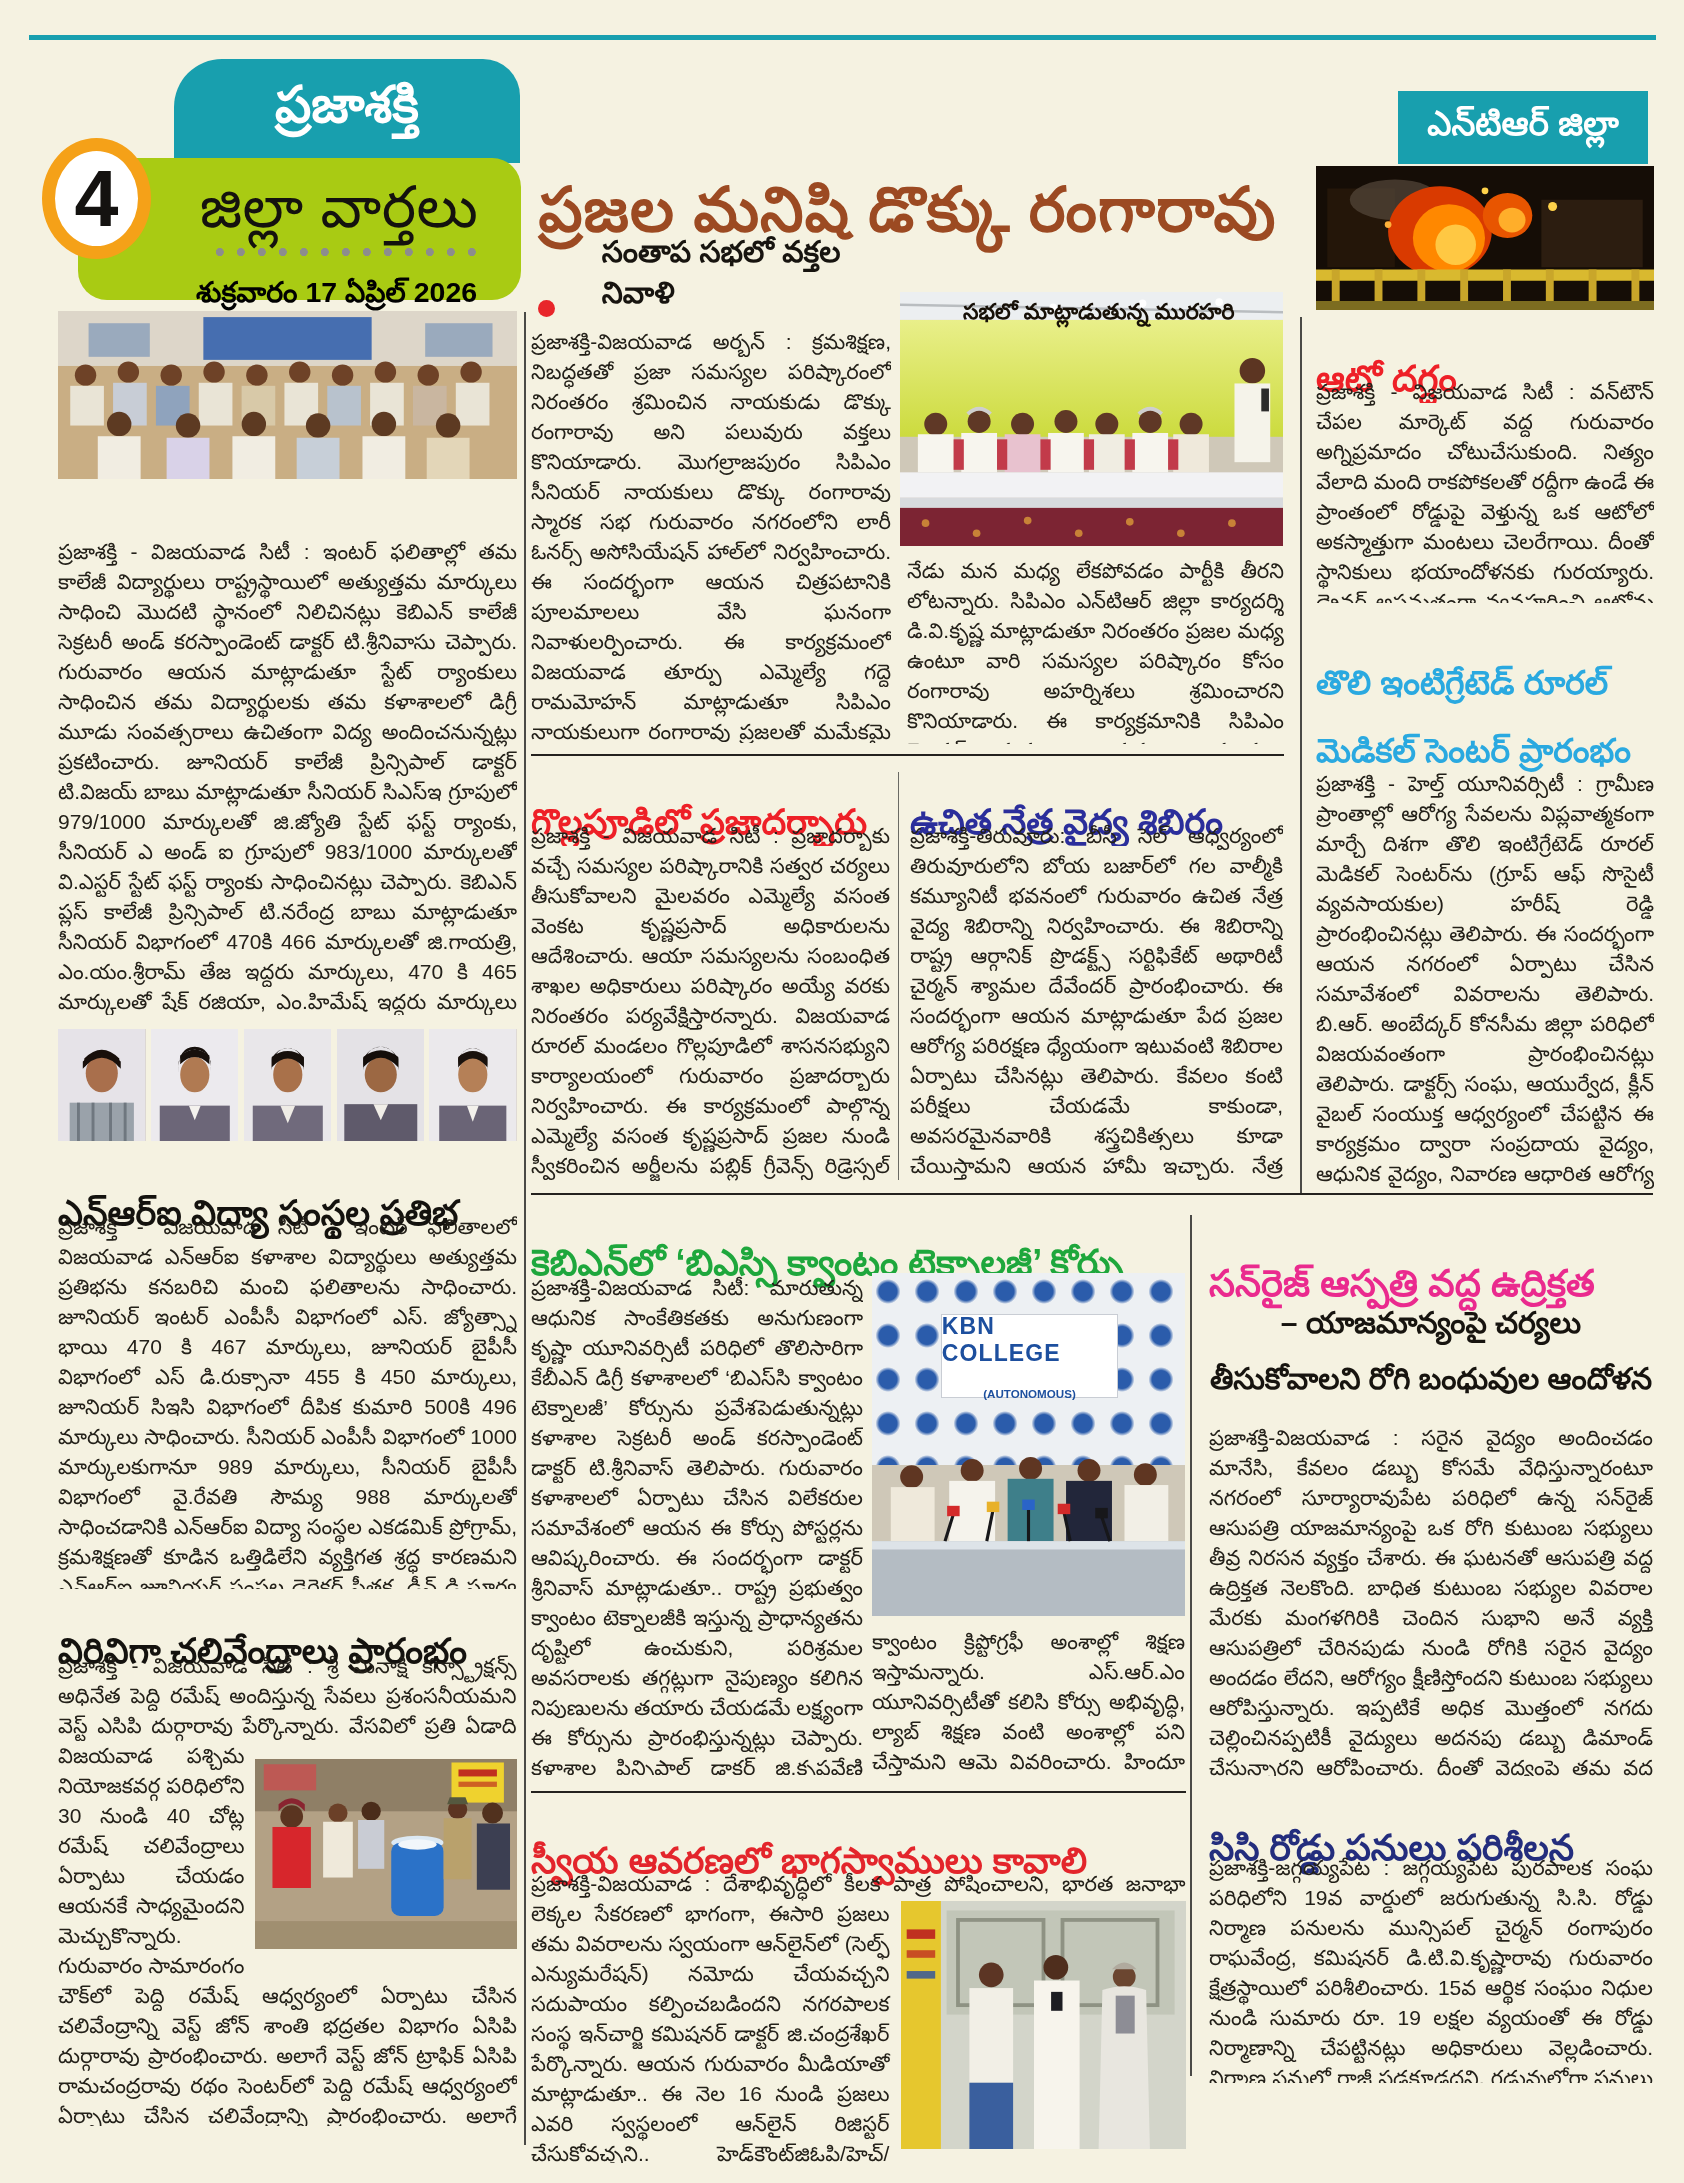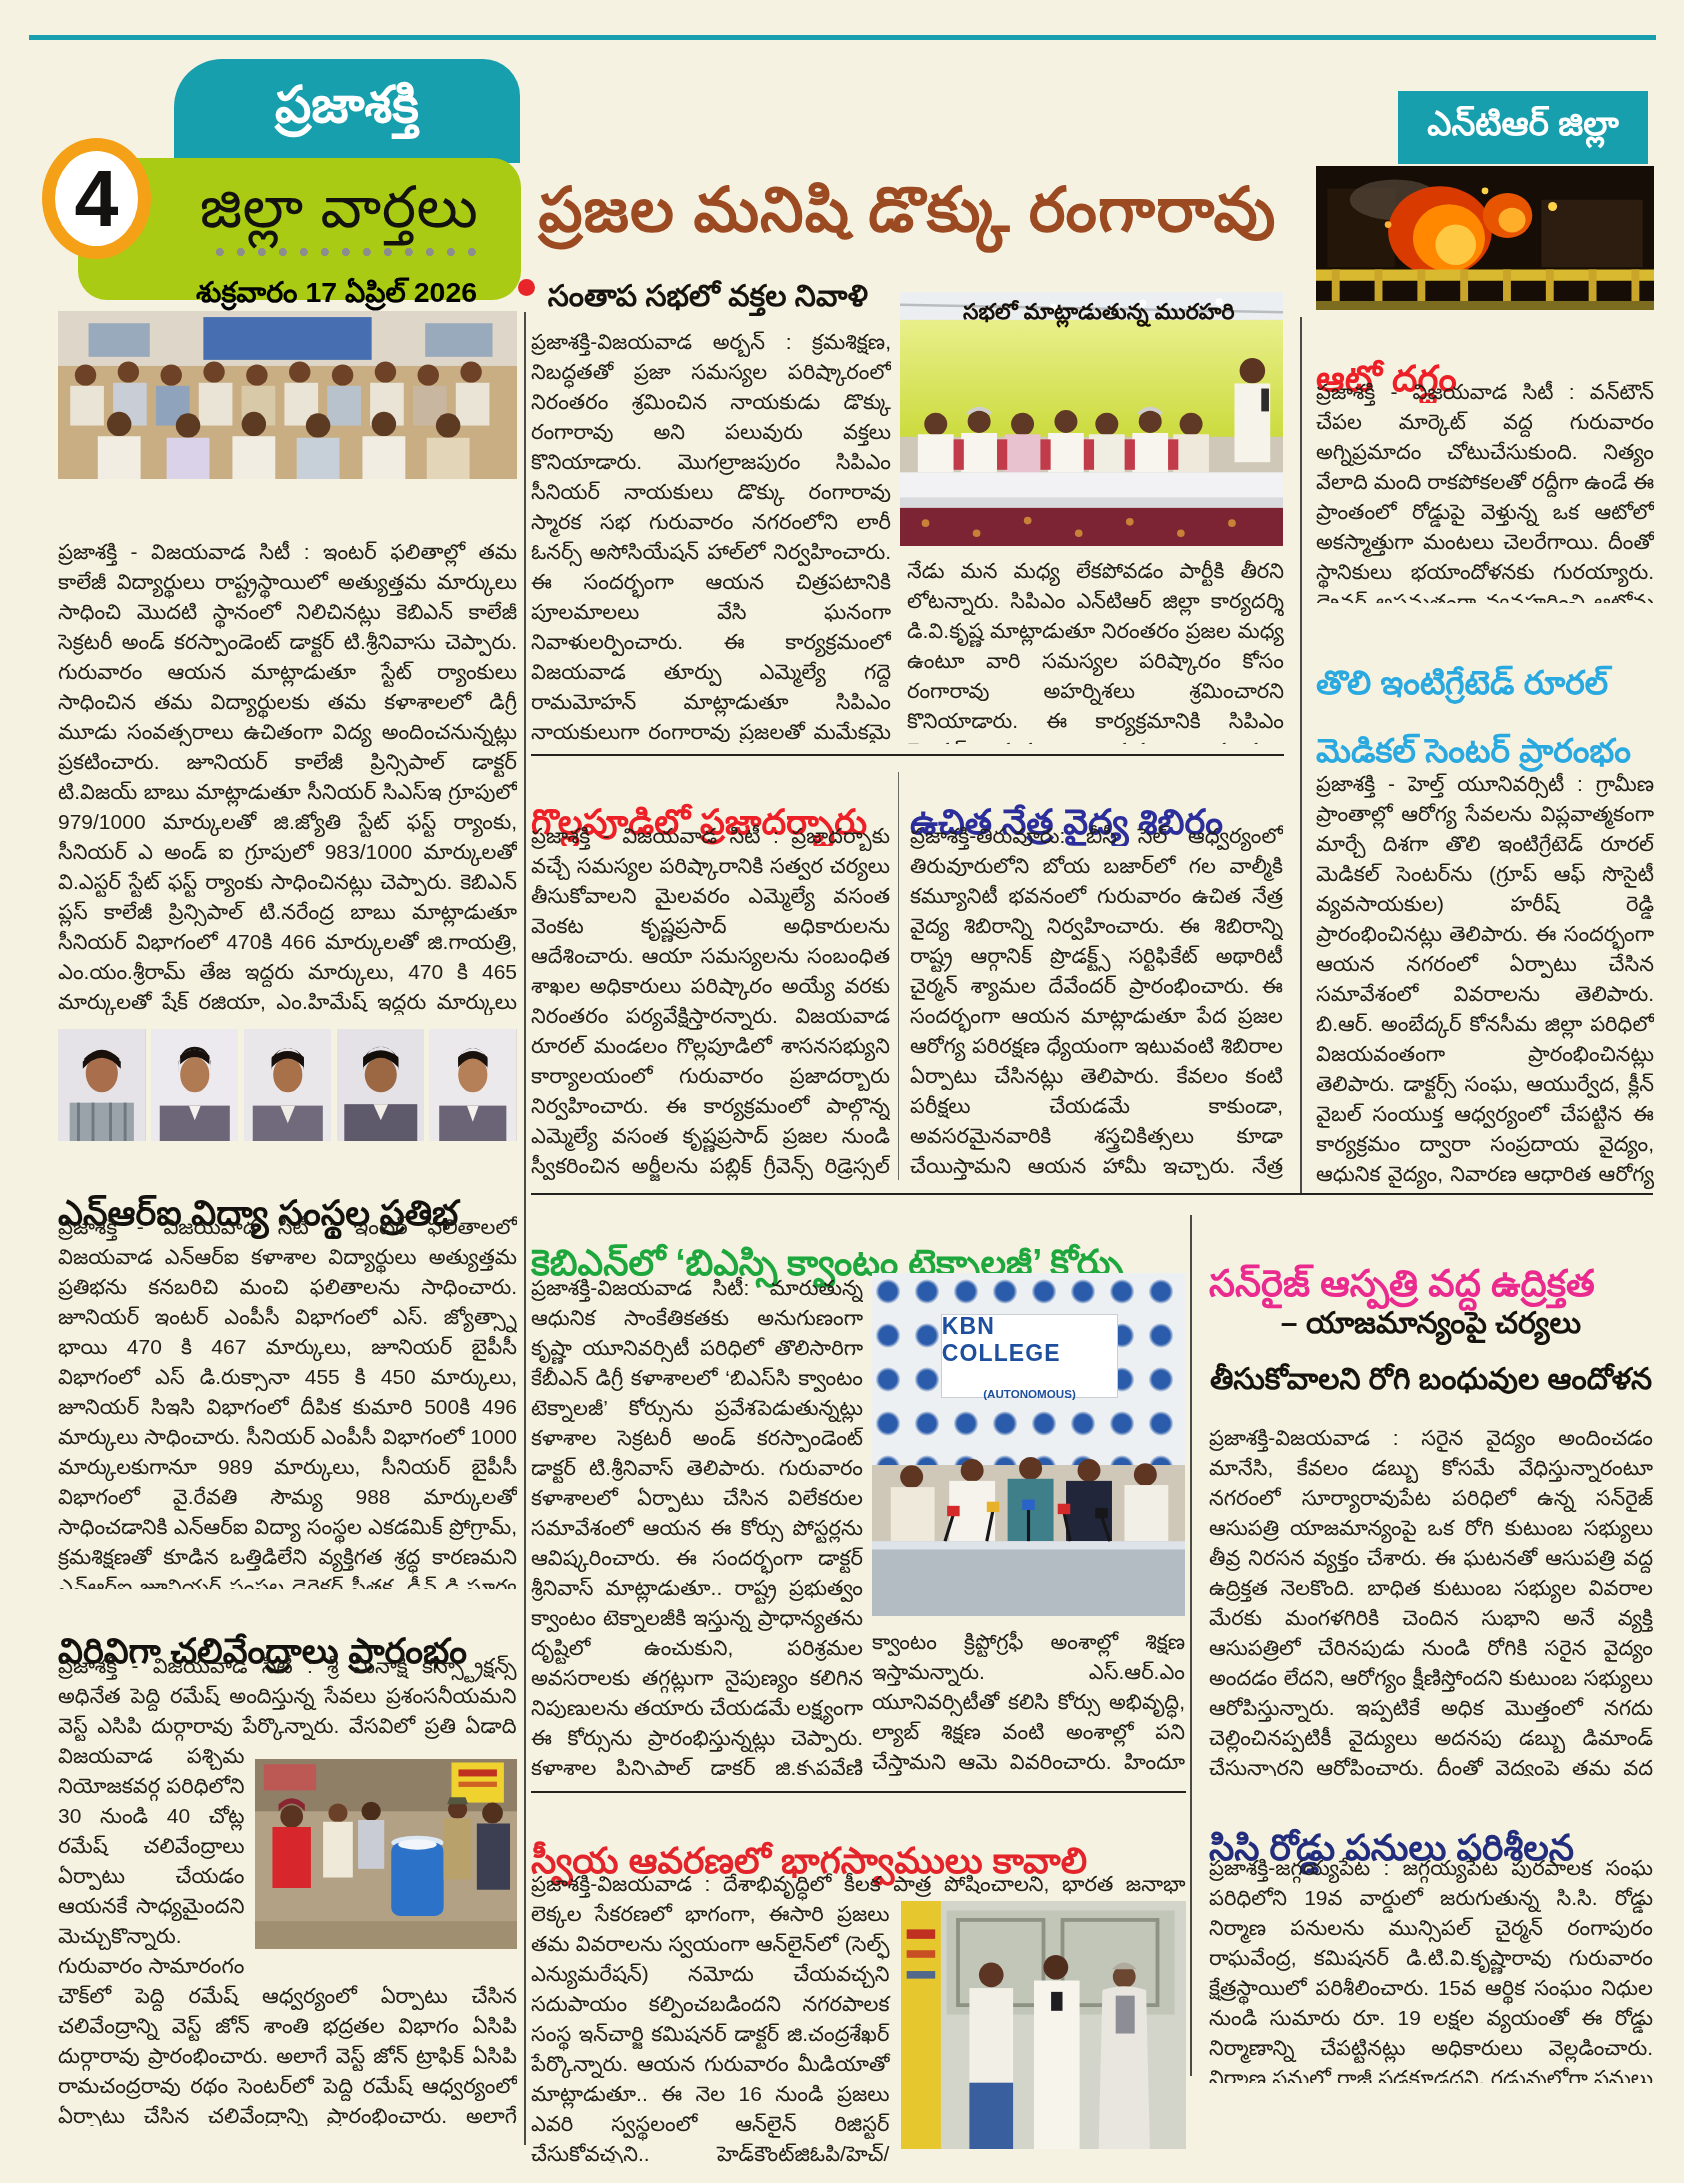--- a/index.html
+++ b/index.html
@@ -47,21 +47,21 @@
   .h-nri{left:58px;top:1161px;width:459px;height:46px;font-size:35px;color:#14120e;}
   .b-nri{left:58px;top:1212px;width:459px;height:377px;}
   .h-chali{left:58px;top:1599px;width:459px;height:46px;font-size:35px;color:#14120e;}
   .b-chali{left:58px;top:1651px;width:459px;height:475px;}
   .float-sp{float:right;width:0.5px;height:108px;}
   .photo-chali{float:right;clear:right;width:262px;height:190px;margin:0 0 7.4px 10.6px;}
 
   
   .h-lead{left:531px;top:174px;width:753px;height:94px;font-size:62px;color:#9c4a22;
       font-weight:bold;text-align:center;letter-spacing:1.1px;}
-  .lead-sub{left:518px;top:279px;width:364px;height:38px;display:flex;align-items:flex-start;}
+  .lead-sub{left:538px;top:279px;width:364px;height:38px;display:flex;align-items:flex-end;gap:34px;}
   .red-dot{width:17px;height:17px;border-radius:50%;background:#e8262a;margin-right:12.7px;flex:none;}
   .lead-sub-text{font-size:30px;font-weight:bold;color:#17140f;}
   .photo-lead{left:900px;top:292px;width:383px;height:254px;}
   .lead-caption{position:absolute;left:63px;top:7.4px;font-size:22px;font-weight:bold;color:#171007;}
   .b-lead-left{left:531px;top:327px;width:360px;height:416px;}
   .b-lead-right{left:907px;top:556px;width:377px;height:188px;}
 
   
   .h-gollapudi{left:531px;top:770px;width:359px;height:44px;font-size:35px;color:#ee2027;}
   .b-gollapudi{left:531px;top:821px;width:359px;height:362px;}

